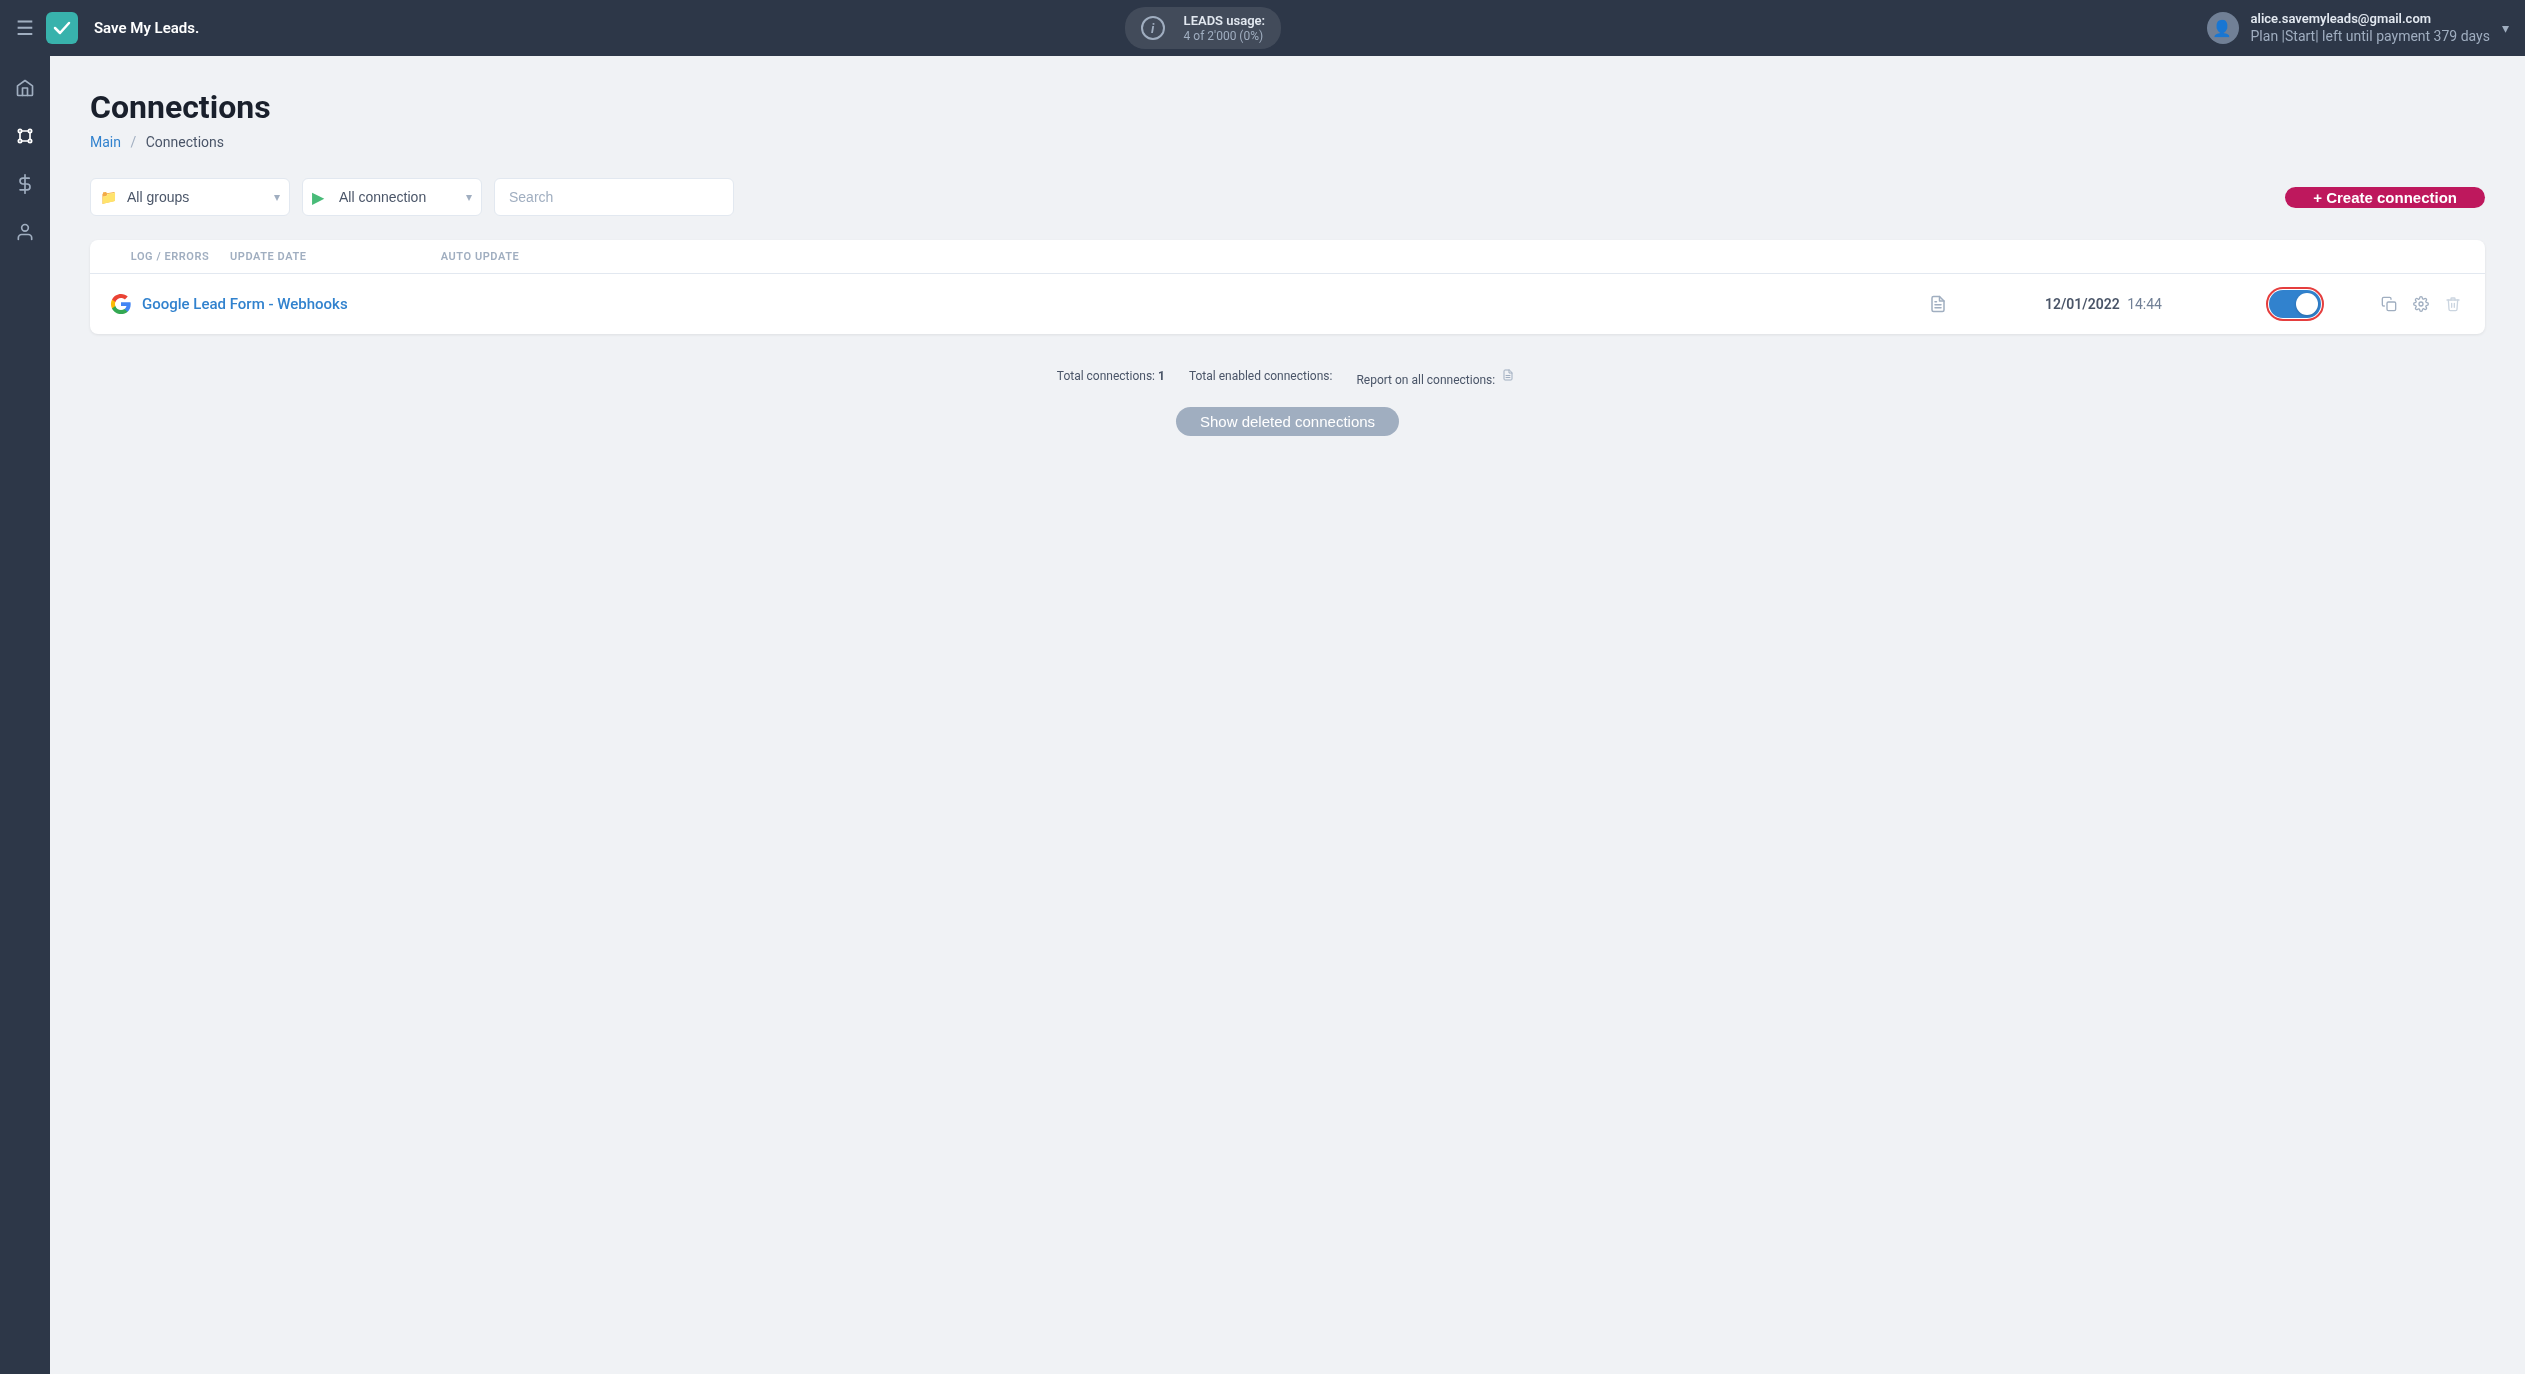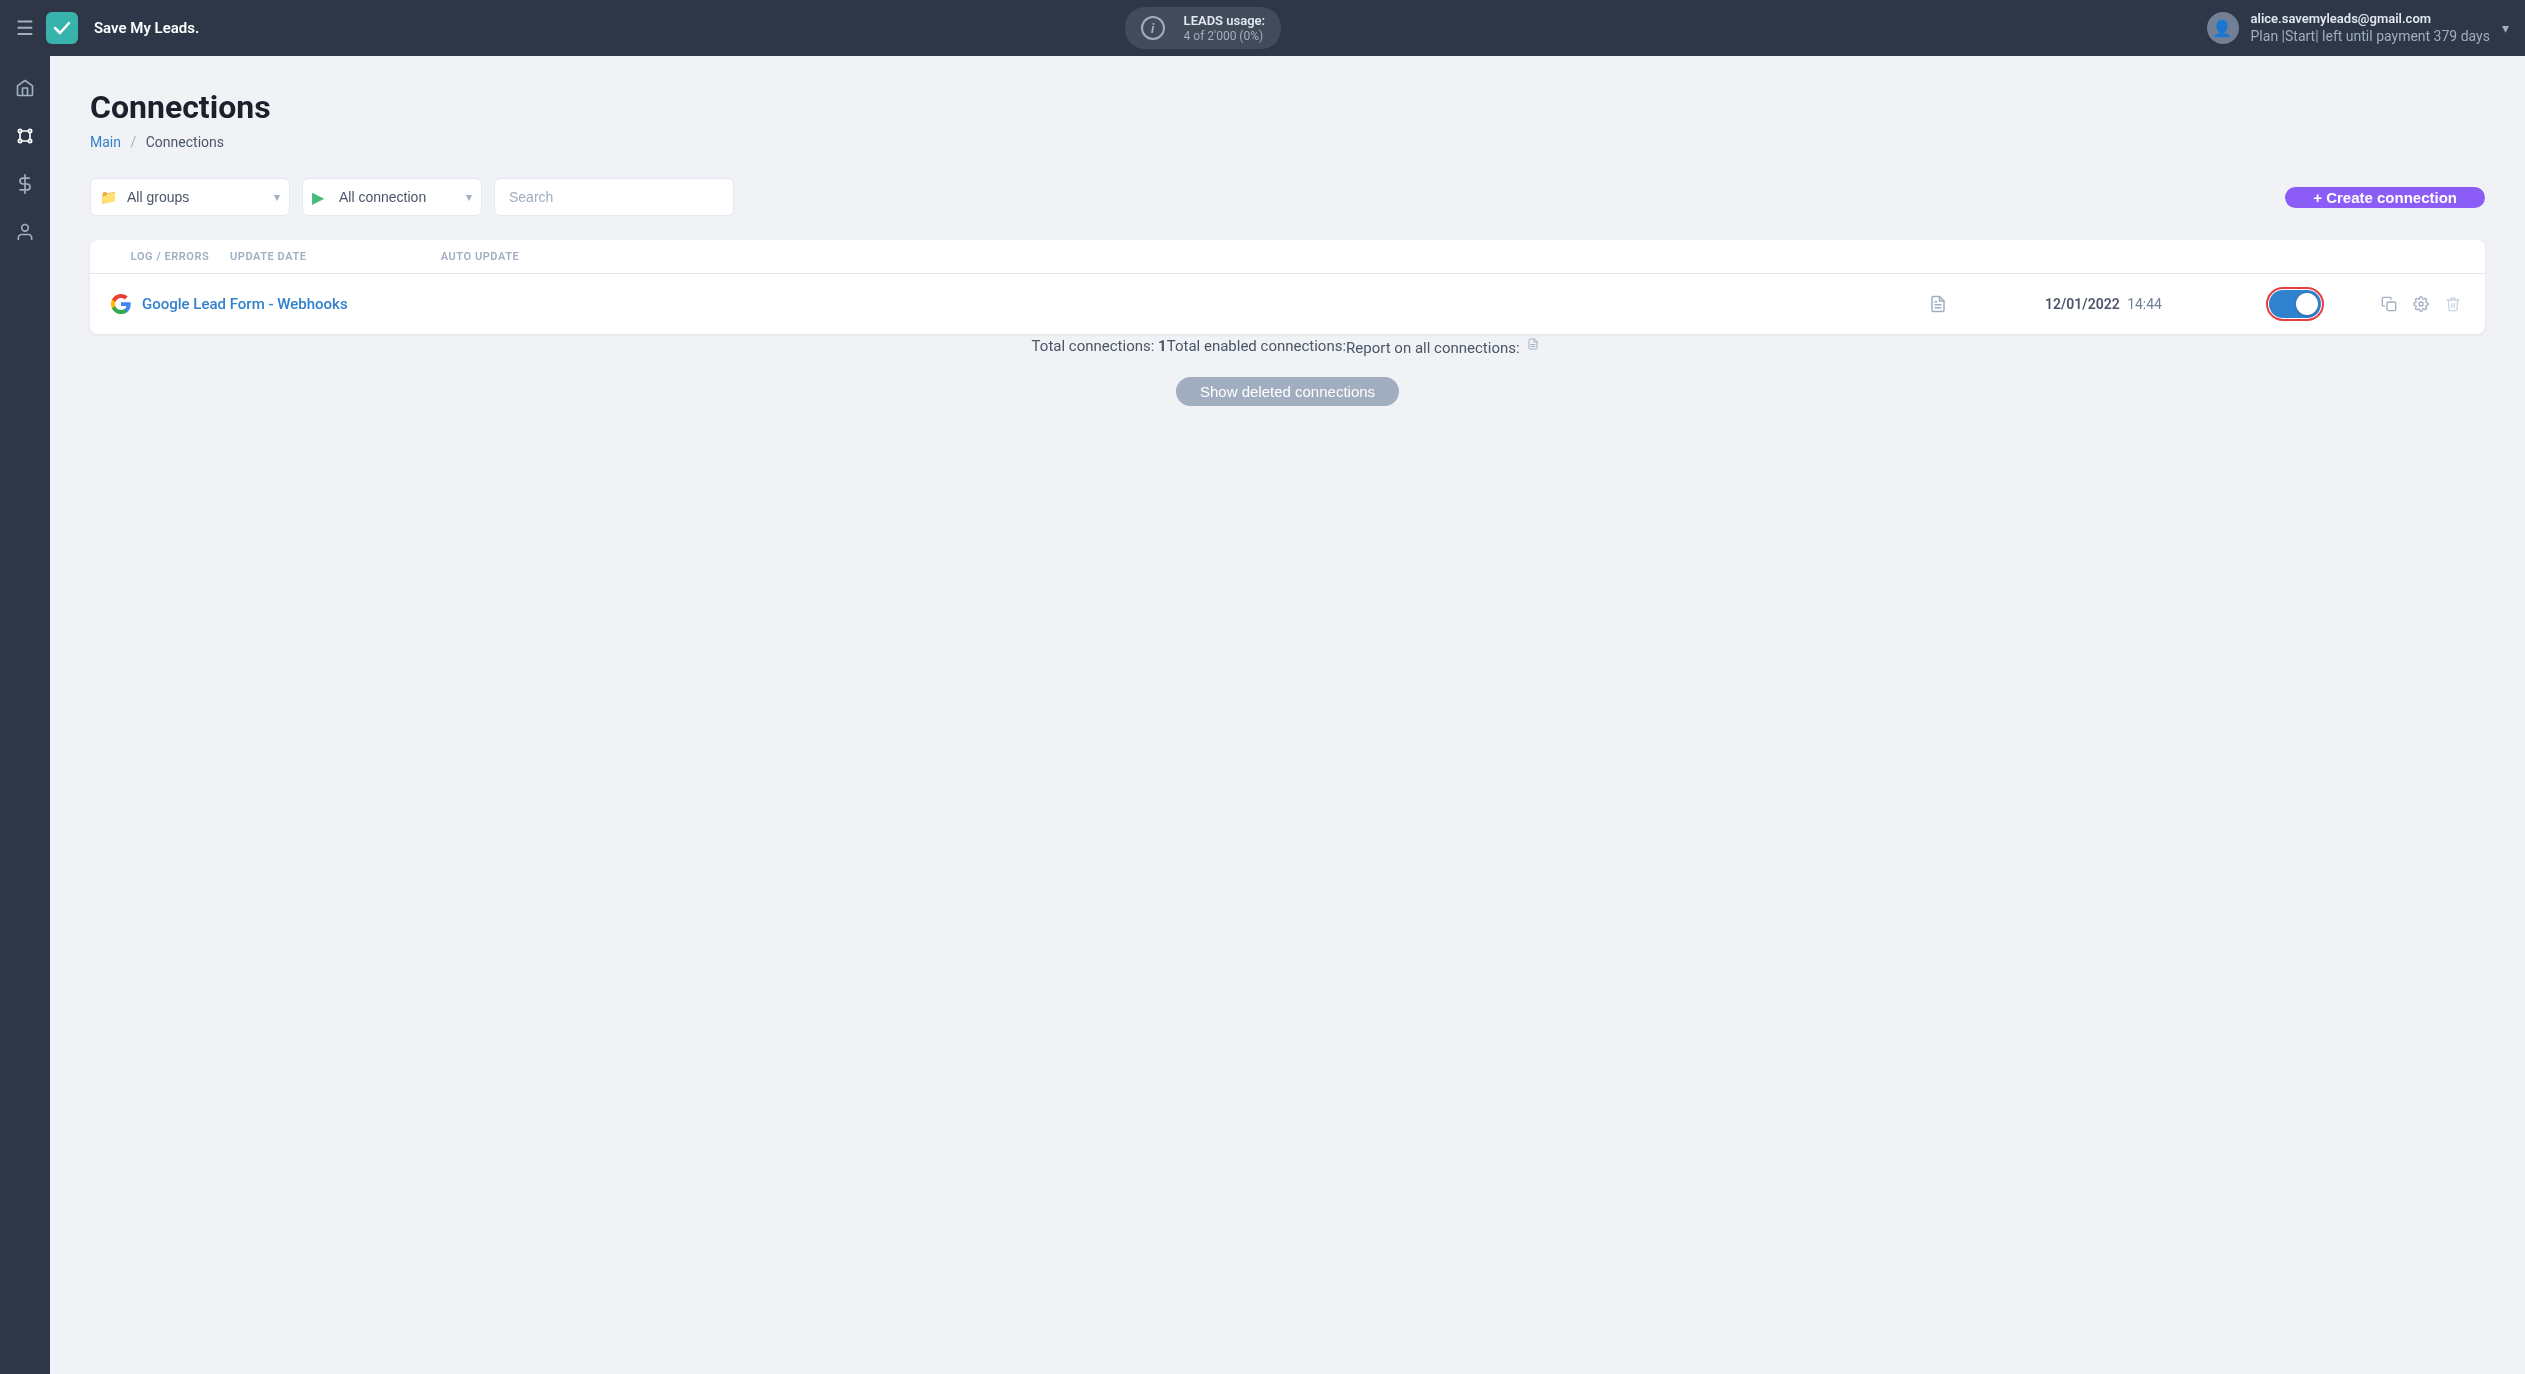--- a/index.html
+++ b/index.html
@@ -193,21 +193,21 @@
       border-radius: 6px;
       padding: 10px 14px;
       font-size: 14px;
       color: #4a5568;
       min-width: 240px;
       outline: none;
     }
     .search-box::placeholder { color: #a0aec0; }
     .create-btn {
       margin-left: auto;
-      background: #8b5cf6;
+      background: #be185d;
       color: #fff;
       border: none;
       border-radius: 24px;
       padding: 2px 28px;
       font-size: 15px;
       font-weight: 600;
       cursor: pointer;
       display: flex;
       align-items: center;
       gap: 6px;
@@ -345,25 +345,26 @@
       cursor: pointer;
       font-size: 16px;
       padding: 4px;
       border-radius: 4px;
       display: flex;
       align-items: center;
     }
 
     
     .footer-stats {
-      margin-top: 0;
-      display: flex;
-      align-items: center;
-      justify-content: center;
-      font-size: 15px;
+      margin-top: 31px;
+      display: flex;
+      align-items: center;
+      justify-content: center;
+      gap: 24px;
+      font-size: 12px;
       color: #4a5568;
     }
     .report-icon {
       width: 20px;
       height: 20px;
       color: #a0aec0;
       cursor: pointer;
       display: inline-flex;
       align-items: center;
       justify-content: center;

